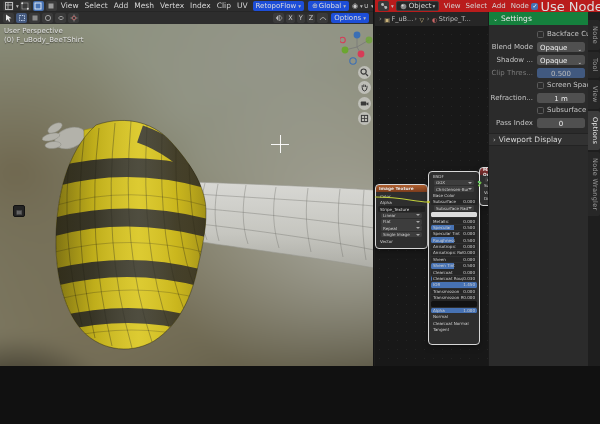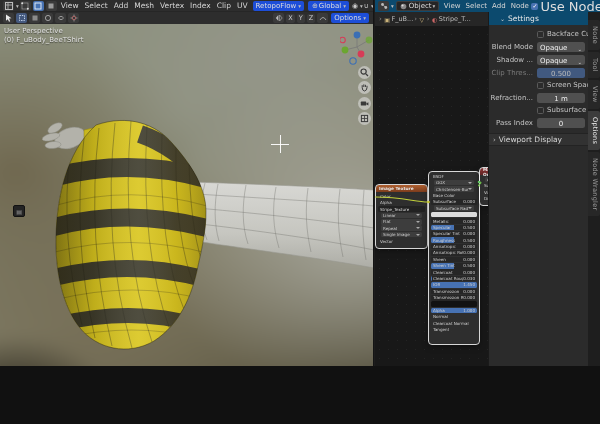--- a/index.html
+++ b/index.html
@@ -53,21 +53,21 @@
     background:
       radial-gradient(circle at 62% 22%, rgba(255,255,255,.95) 0 7%, rgba(255,255,255,0) 9%),
       radial-gradient(circle at 30% 38%, rgba(240,248,232,.85) 0 12%, rgba(240,248,232,0) 16%),
       radial-gradient(circle at 55% 60%, rgba(210,225,200,.5) 0 14%, rgba(210,225,200,0) 18%),
       radial-gradient(circle at 35% 30%, #eef3e6 0%, #aebb9a 30%, #667152 55%, #3d4434 75%, #20241a 100%);}
   .sphere.white{left:332px;top:354px;width:41px;height:41px;
     background:radial-gradient(circle at 38% 30%, #ffffff 0%, #f4f4f2 45%, #dadad6 75%, #bfbfba 100%);}
 
   
   .shader{position:absolute;left:375px;top:0;width:225px;height:424px;background:#181818;}
-  .se-h1{position:absolute;left:0;top:0;right:0;height:12px;background:#0c4a6e;display:flex;
+  .se-h1{position:absolute;left:0;top:0;right:0;height:12px;background:#b91c1c;display:flex;
     align-items:center;padding:0 2px;white-space:nowrap;z-index:8;}
   .se-h1 .menu{font-size:7px;margin:0 2.5px;}
   .dropdown-btn{display:inline-flex;align-items:center;background:#252525;border:1px solid #3c3c3c;
     border-radius:2px;height:10px;padding:0 3px;font-size:7px;color:#ddd;margin:0 2px;}
   .checkbox{width:7px;height:7px;border-radius:1.5px;background:#2b2b2b;border:1px solid #5a5a5a;
     display:inline-flex;align-items:center;justify-content:center;flex:0 0 auto;}
   .checkbox.on{background:#4772b3;border-color:#4772b3;color:#fff;font-size:6px;line-height:1;}
   .usenodes-label{font-size:13px;color:#ddd;margin-left:2px;}
   .slot-btn{margin-left:auto;margin-right:20px;background:#303030;border:1px solid #474747;border-radius:3px;
     height:10px;padding:0 6px;font-size:7px;color:#ddd;display:inline-flex;align-items:center;}
@@ -95,21 +95,21 @@
   .nrow.slider{background:#262626;}
   .nrow.slider .fill{position:absolute;left:0;top:0;bottom:0;background:#4772b3;z-index:0;}
   .nrow.swatch-white{background:#dcdcdc;}
   .nrow.swatch-dark{background:#121212;}
   .nrow.img{background:#222;color:#ddd;}
   .wires{position:absolute;left:0;top:0;z-index:3;pointer-events:none;}
 
   
   .sidebar{position:absolute;left:113px;top:12px;right:12px;bottom:0;background:#2b2b2b;z-index:9;
     border-left:1px solid #1a1a1a;overflow:hidden;}
-  .panel-hdr{height:13px;background:#0c4a6e;display:flex;align-items:center;padding:0 11px;
+  .panel-hdr{height:13px;background:#15803d;display:flex;align-items:center;padding:0 4px;
     font-size:7.5px;color:#e8e8e8;}
   .panel-hdr .pcaret{font-size:6px;margin-right:3px;color:#cfcfcf;}
   .prow{display:flex;align-items:center;height:13px;padding-right:3px;}
   .plab{width:44px;flex:0 0 auto;text-align:right;font-size:7px;color:#c4c4c4;margin-right:4px;
     white-space:nowrap;overflow:hidden;}
   .prow.dim .plab,.prow.dim .sval{color:#7a7a7a;}
   .widget{flex:1;height:10px;border-radius:2.5px;display:flex;align-items:flex-end;position:relative;overflow:hidden;}
   .widget.dd{background:#505050;padding:0 3px;font-size:7px;color:#efefef;}
   .widget.dd .dcaret{margin-left:auto;font-size:5.5px;color:#ccc;}
   .widget.field{background:#505050;justify-content:center;font-size:7px;color:#efefef;}

